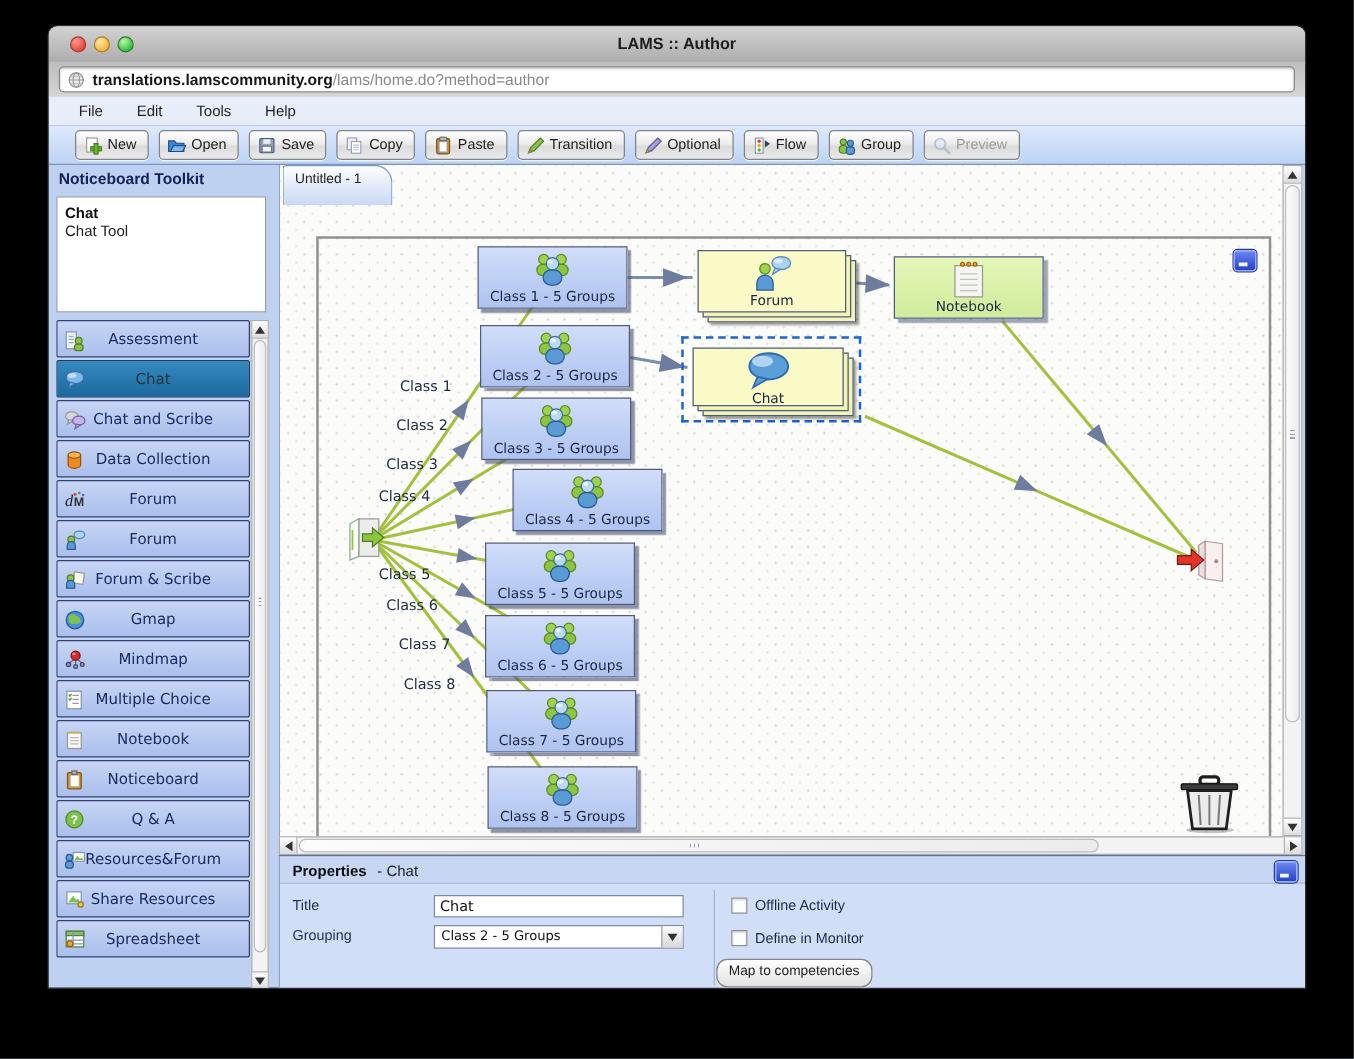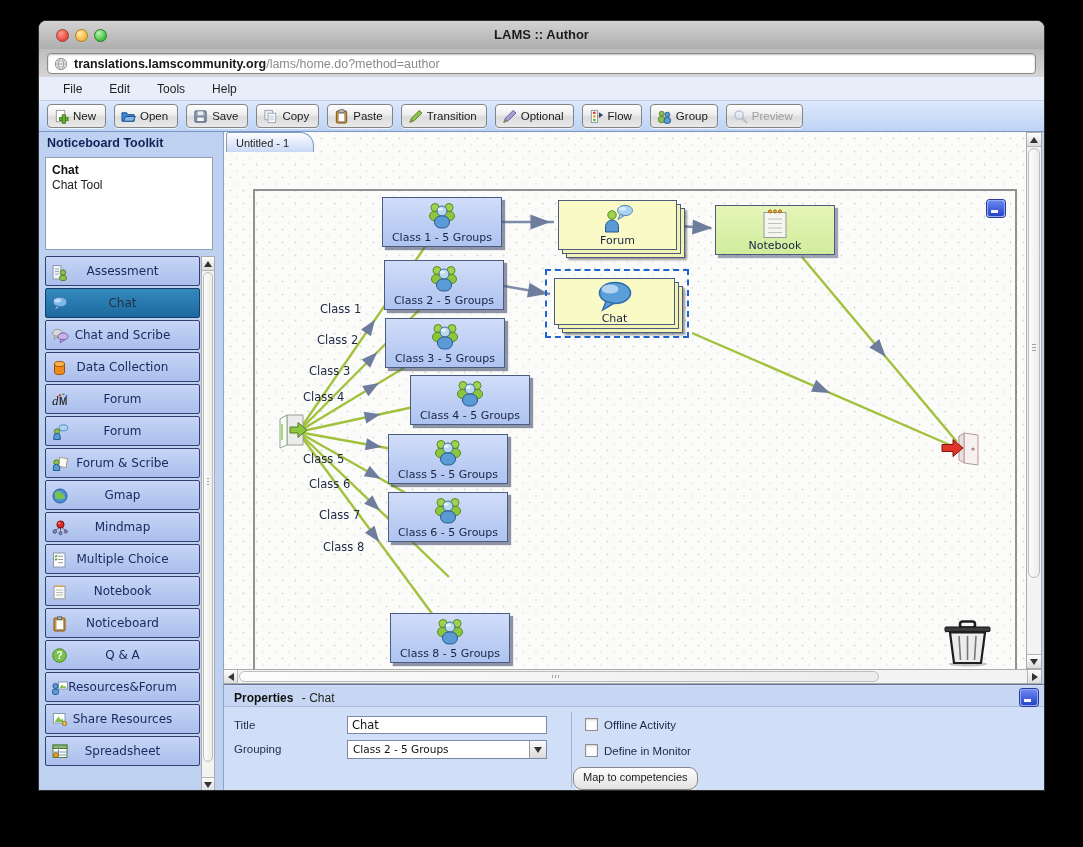--- a/index.html
+++ b/index.html
@@ -26,21 +26,21 @@
   #urlfield .icn{margin-right:6px;}
   .url-domain{font-size:12.5px;font-weight:bold;color:#181818;}
   .url-path{font-size:12.5px;color:#8a8a8a;}
   
   #menu-bar{position:absolute;left:0;top:56px;width:100%;height:24px;background:#e7eefa;
             border-bottom:1px solid #c3cfe6;display:flex;align-items:center;padding-left:24px;box-sizing:border-box;}
   .menu-item{font-size:12px;color:#1f1f1f;margin-right:27px;}
   
   #toolbar{position:absolute;left:0;top:80px;width:100%;height:31px;
            background:linear-gradient(#dde9fc,#bdd3f5);border-bottom:1px solid #7e96bf;
-           display:flex;align-items:center;padding-left:8px;box-sizing:border-box;}
+           display:flex;align-items:center;padding-left:21px;box-sizing:border-box;}
   .tb-btn{display:inline-flex;align-items:center;height:22px;margin-right:8px;padding:0 9px 0 6px;
           border:1px solid #848484;border-radius:4px;
           background:linear-gradient(#ffffff,#ececec 45%,#dcdcdc 55%,#e9e9e9);
           box-shadow:0 1px 0 rgba(255,255,255,.75),inset 0 1px 0 #fff;}
   .tb-btn .icn{margin-right:4px;}
   .tb-label{font-size:11.5px;color:#202020;}
   .tb-btn.disabled .tb-label{color:#9c9c9c;}
   .tb-btn.disabled .icn{opacity:.45;}
   .icn svg{display:block;}
   
@@ -74,21 +74,21 @@
           background:repeating-linear-gradient(#9aa2ae 0 1px,transparent 1px 3px);}
   .grip-h{position:absolute;top:3px;bottom:3px;width:8px;
           background:repeating-linear-gradient(90deg,#9aa2ae 0 1px,transparent 1px 3px);}
   
   #viewport{position:absolute;left:184px;top:111px;width:803px;height:537px;overflow:hidden;
             background-color:#fbfbfa;
             background-image:radial-gradient(#d8d8d4 0.9px,transparent 1.1px),
                              radial-gradient(#e6e6e2 0.9px,transparent 1.1px);
             background-size:13px 13px,13px 13px;background-position:0 0,6.5px 6.5px;
             border-left:1px solid #8ea4c6;}
-  #canvas-tab{position:absolute;left:2px;top:0;width:88px;height:20px;line-height:20px;
+  #canvas-tab{position:absolute;left:2px;top:0;width:88px;height:32px;line-height:20px;
               background:linear-gradient(#fdfeff,#c9d9f5);border:1px solid #7d9cc8;border-bottom:none;
               border-radius:3px 14px 0 0;font-size:11px;color:#222;padding-left:9px;box-sizing:border-box;z-index:4;}
   #inner-frame{position:absolute;left:29px;top:57px;width:760px;height:560px;border:2px solid #919191;z-index:0;}
   #wire-svg{position:absolute;left:0;top:0;z-index:1;}
   .node-wrap{position:absolute;z-index:2;}
   .node-box,.stack-layer{position:absolute;box-sizing:border-box;border:1.6px solid #4c5b80;}
   .node-box{left:0;top:0;display:flex;flex-direction:column;align-items:center;justify-content:space-between;
             padding:2px 0 2px;}
   .node-box.grouping{background:linear-gradient(#d1ddf9,#aec3f0);box-shadow:3px 3px 1px rgba(70,80,108,.6);}
   .node-box.yellow{background:#fafac6;}
@@ -589,20 +589,36 @@
               <circle cx="26" cy="5.5" r="4" fill="#9ed24f" stroke="#5a8a1e" stroke-width="1"></circle>
               <rect x="20.5" y="9.5" width="11" height="9" rx="4.5" fill="#8cc63e" stroke="#5a8a1e" stroke-width="1"></rect>
               <circle cx="19" cy="9" r="5" fill="#bcd9f0" stroke="#3a6ea8" stroke-width="1"></circle>
               <ellipse cx="17.3" cy="7.2" rx="2.4" ry="1.6" fill="#ffffff" opacity="0.65"></ellipse>
               <rect x="11.5" y="14" width="15" height="12" rx="6" fill="#5b9bd5" stroke="#2a5a93" stroke-width="1"></rect>
             </svg>
           </span>
           <span class="node-label">Class 6 - 5 Groups</span>
         </div>
       </div>
+      <div class="node-wrap" style="left: 165px; top: 420px; width: 129px; height: 59px;">
+        <div class="node-box grouping" style="width: 120px; height: 50px;">
+          <span class="icn node-icn">
+            <svg width="38" height="27" viewBox="0 0 38 27">
+              <circle cx="12" cy="5.5" r="4" fill="#9ed24f" stroke="#5a8a1e" stroke-width="1"></circle>
+              <rect x="6.5" y="9.5" width="11" height="9" rx="4.5" fill="#8cc63e" stroke="#5a8a1e" stroke-width="1"></rect>
+              <circle cx="26" cy="5.5" r="4" fill="#9ed24f" stroke="#5a8a1e" stroke-width="1"></circle>
+              <rect x="20.5" y="9.5" width="11" height="9" rx="4.5" fill="#8cc63e" stroke="#5a8a1e" stroke-width="1"></rect>
+              <circle cx="19" cy="9" r="5" fill="#bcd9f0" stroke="#3a6ea8" stroke-width="1"></circle>
+              <ellipse cx="17.3" cy="7.2" rx="2.4" ry="1.6" fill="#ffffff" opacity="0.65"></ellipse>
+              <rect x="11.5" y="14" width="15" height="12" rx="6" fill="#5b9bd5" stroke="#2a5a93" stroke-width="1"></rect>
+            </svg>
+          </span>
+          <span class="node-label">Class 7 - 5 Groups</span>
+        </div>
+      </div>
       <div class="node-wrap" style="left: 166px; top: 481px; width: 129px; height: 59px;">
         <div class="node-box grouping" style="width: 120px; height: 50px;">
           <span class="icn node-icn">
             <svg width="38" height="27" viewBox="0 0 38 27">
               <circle cx="12" cy="5.5" r="4" fill="#9ed24f" stroke="#5a8a1e" stroke-width="1"></circle>
               <rect x="6.5" y="9.5" width="11" height="9" rx="4.5" fill="#8cc63e" stroke="#5a8a1e" stroke-width="1"></rect>
               <circle cx="26" cy="5.5" r="4" fill="#9ed24f" stroke="#5a8a1e" stroke-width="1"></circle>
               <rect x="20.5" y="9.5" width="11" height="9" rx="4.5" fill="#8cc63e" stroke="#5a8a1e" stroke-width="1"></rect>
               <circle cx="19" cy="9" r="5" fill="#bcd9f0" stroke="#3a6ea8" stroke-width="1"></circle>
               <ellipse cx="17.3" cy="7.2" rx="2.4" ry="1.6" fill="#ffffff" opacity="0.65"></ellipse>

